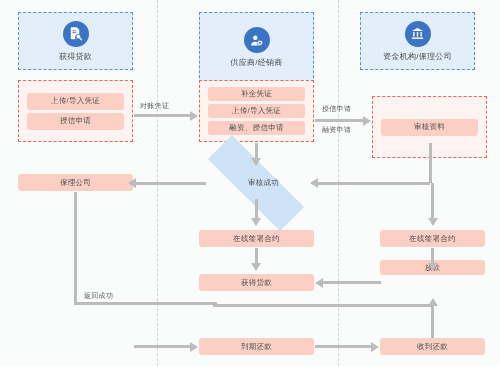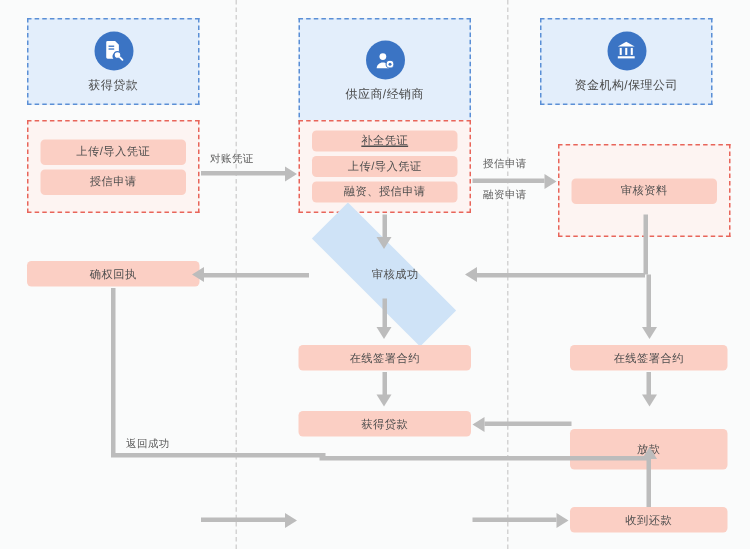--- a/index.html
+++ b/index.html
@@ -135,45 +135,46 @@
     </div>
     <div class="role-label">资金机构/保理公司</div>
   </div>
 
   <div class="group-box" style="left:18px;top:80px;width:115px;height:62px;">
     <div class="node inbox" style="width:97px;height:17px;">上传/导入凭证</div>
     <div class="node inbox" style="width:97px;height:17px;">授信申请</div>
   </div>
 
   <div class="group-box" style="left:199px;top:80px;width:115px;height:62px;">
-    <div class="node inbox" style="width:97px;height:14px;text-decoration:underline;">补全凭证</div>
+    <div class="node inbox" style="width:97px;height:14px;">补全凭证</div>
     <div class="node inbox" style="width:97px;height:14px;">上传/导入凭证</div>
     <div class="node inbox" style="width:97px;height:14px;">融资、授信申请</div>
   </div>
 
   <div class="group-box" style="left:372px;top:96px;width:115px;height:62px;">
     <div class="node inbox" style="width:97px;height:17px;">审核资料</div>
   </div>
 
-  <div class="node" style="left:18px;top:174px;width:115px;height:17px;">确权回执</div>
+  <div class="node" style="left:18px;top:174px;width:115px;height:17px;">保理公司</div>
 
   <div class="diamond" style="left:205px;top:166px;width:102px;height:34px;">
     <div class="dshape"></div>
     <div class="dtext">审核成功</div>
   </div>
 
   <div class="node" style="left:199px;top:230px;width:115px;height:17px;">在线签署合约</div>
 
   <div class="node" style="left:199px;top:274px;width:115px;height:17px;">获得贷款</div>
 
   <div class="node" style="left:380px;top:230px;width:105px;height:17px;">在线签署合约</div>
 
-  <div class="node" style="left:380px;top:286px;width:105px;height:27px;">放款</div>
-
-
+  <div class="node" style="left:380px;top:260px;width:105px;height:15px;">放款</div>
+
+
+  <div class="node" style="left:199px;top:338px;width:115px;height:17px;">到期还款</div>
 
   <div class="node" style="left:380px;top:338px;width:105px;height:17px;">收到还款</div>
 
   <div class="conn h" style="left:134px;top:114px;width:56px;"></div>
   <div class="arrow right" style="left:190px;top:110.5px;"></div>
   <div class="conn-label" style="left:140px;top:101px;">对账凭证</div>
 
   <div class="conn h" style="left:315px;top:119px;width:48px;"></div>
   <div class="arrow right" style="left:363px;top:115.5px;"></div>
   <div class="conn-label" style="left:322px;top:104px;">授信申请</div>

